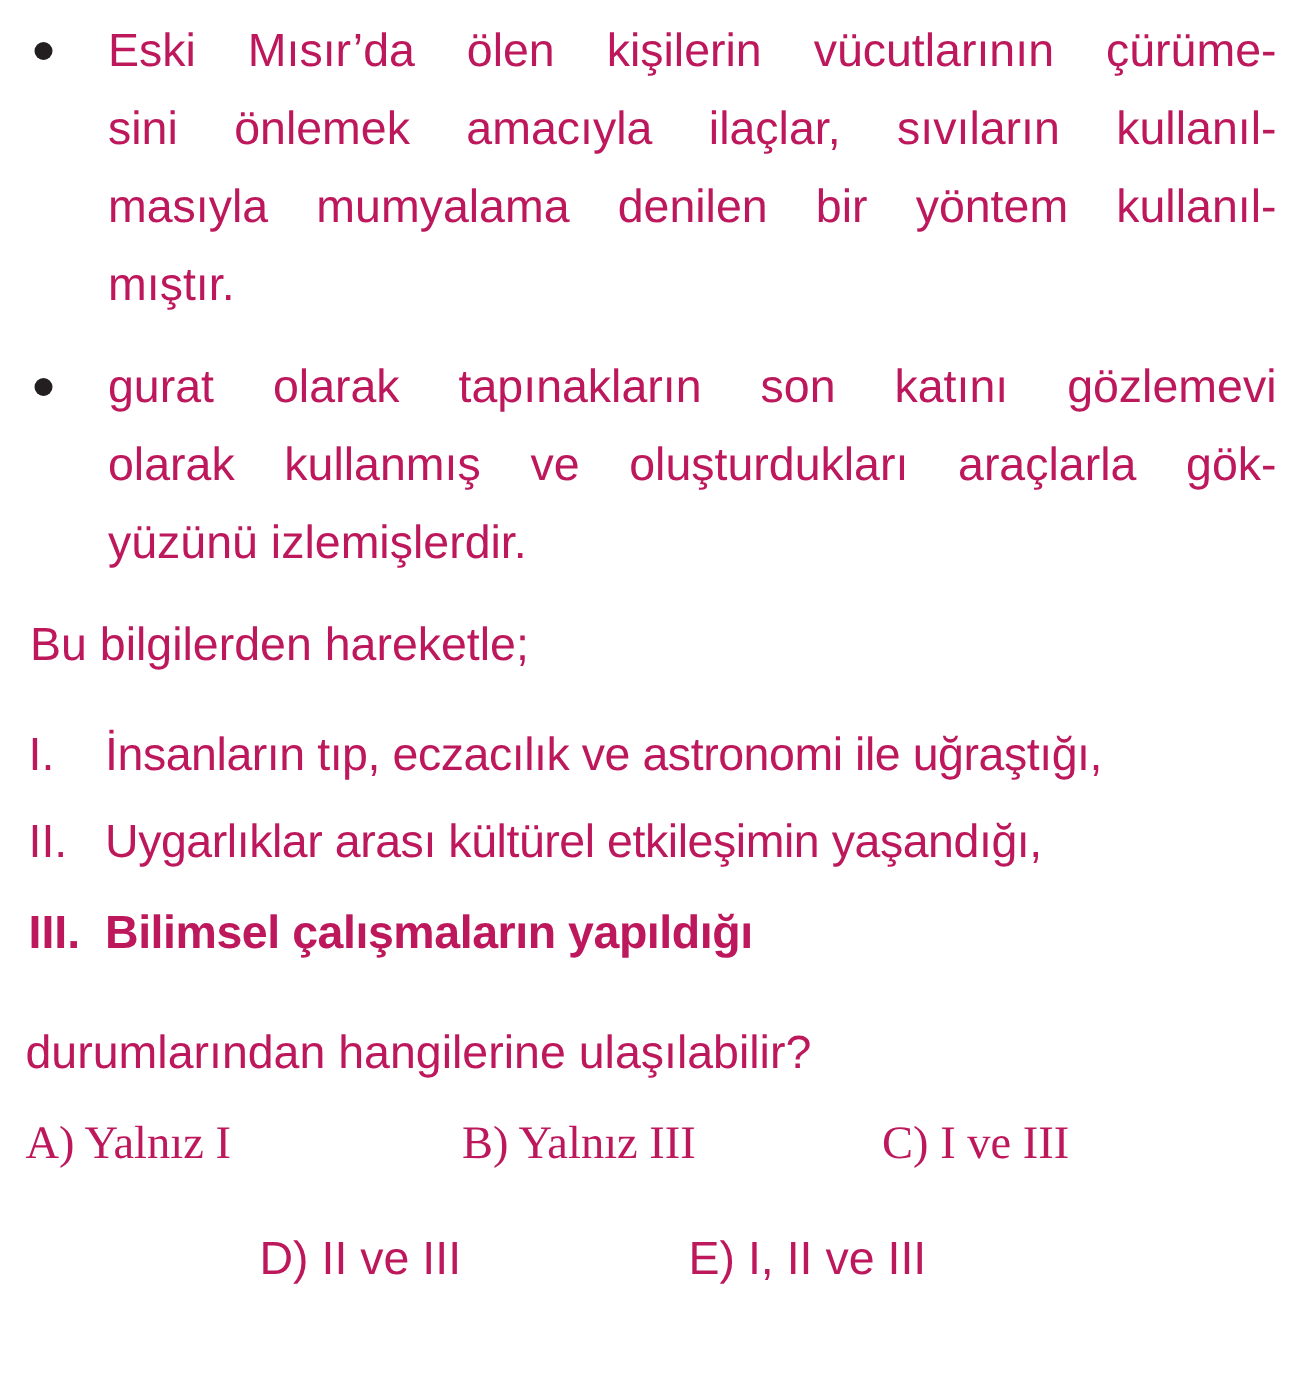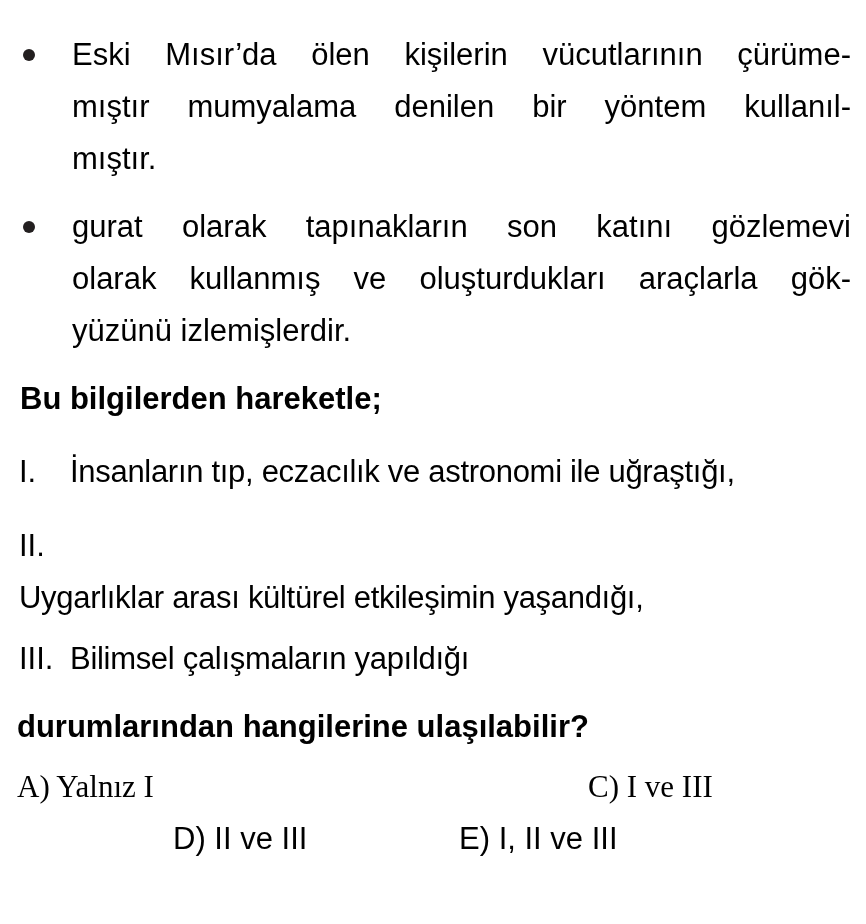--- a/index.html
+++ b/index.html
@@ -5,27 +5,27 @@
   html, body {
     margin: 0;
     padding: 0;
     background: #ffffff;
   }
   .page {
     position: relative;
     width: 866px;
     height: 924px;
     background: #ffffff;
-    color: #000000;
+    color: #be185d;
     font-family: "Liberation Sans", sans-serif;
     font-size: 31px;
     line-height: 52px;
     overflow: hidden;
     box-sizing: border-box;
-    padding-top: 29px;
+    padding-top: 8px;
   }
   
   .bullet-item {
     position: relative;
     padding-left: 72px;
     padding-right: 15px;
     margin-bottom: 16px;
   }
   .bullet-dot {
     position: absolute;
@@ -40,77 +40,78 @@
     display: block;
     text-align: justify;
     text-align-last: justify;
   }
   .jline-last {
     text-align: center;
     text-align-last: left;
   }
   
   .lead-heading {
-    font-weight: bold;
+    font-weight: normal;
     padding-left: 20px;
     margin-top: 7px;
     white-space: nowrap;
   }
   .question-prompt {
-    font-weight: bold;
+    font-weight: normal;
     padding-left: 17px;
-    margin-top: 16px;
+    margin-top: 28px;
     white-space: nowrap;
   }
   
   .statement-item {
     display: flex;
     padding-left: 19px;
     padding-right: 8px;
   }
   .statement-item.s1 { margin-top: 21px; }
-  .statement-item.s2 { margin-top: 22px; flex-direction: column; }
-  .statement-item.s3 { margin-top: 9px; }
+  .statement-item.s2 { margin-top: 6px; }
+  .statement-item.s3 { margin-top: 9px; font-weight: bold; }
   .statement-numeral {
     flex: 0 0 51px;
     white-space: nowrap;
   }
   .statement-text {
     flex: 1;
     white-space: nowrap;
     letter-spacing: -0.3px;
   }
   
   .options-row {
     position: relative;
     height: 52px;
   }
   .options-row.row1 { margin-top: 8px; font-family: Liberation Serif, serif; }
-  .options-row.row2 { margin-top: 0; }
+  .options-row.row2 { margin-top: 25px; }
   .option {
     position: absolute;
     top: 0;
     white-space: nowrap;
     cursor: default;
   }
   .opt-a { left: 17px; }
   .opt-b { left: 308px; }
   .opt-c { left: 588px; }
   .opt-d { left: 173px; }
   .opt-e { left: 459px; }
 </style>
 </head>
 <body>
 
 <div class="page">
 
   <div class="bullet-item">
     <span class="bullet-dot"></span>
     <span class="jline">Eski Mısır’da ölen kişilerin vücutlarının çürüme-</span>
-    <span class="jline">mıştır mumyalama denilen bir yöntem kullanıl-</span>
+    <span class="jline">sini önlemek amacıyla ilaçlar, sıvıların kullanıl-</span>
+    <span class="jline">masıyla mumyalama denilen bir yöntem kullanıl-</span>
     <span class="jline jline-last">mıştır.</span>
   </div>
 
   <div class="bullet-item">
     <span class="bullet-dot"></span>
     <span class="jline">gurat olarak tapınakların son katını gözlemevi</span>
     <span class="jline">olarak kullanmış ve oluşturdukları araçlarla gök-</span>
     <span class="jline jline-last">yüzünü izlemişlerdir.</span>
   </div>
 
@@ -128,20 +129,21 @@
     <div class="statement-item s3">
       <span class="statement-numeral">III.</span>
       <span class="statement-text">Bilimsel çalışmaların yapıldığı</span>
     </div>
   </div>
 
   <div class="question-prompt">durumlarından hangilerine ulaşılabilir?</div>
 
   <div class="options-row row1">
     <span class="option opt-a"><span>A)</span> <span>Yalnız I</span></span>
+    <span class="option opt-b"><span>B)</span> <span>Yalnız III</span></span>
     <span class="option opt-c"><span>C)</span> <span>I ve III</span></span>
   </div>
 
   <div class="options-row row2">
     <span class="option opt-d"><span>D)</span> <span>II ve III</span></span>
     <span class="option opt-e"><span>E)</span> <span>I, II ve III</span></span>
   </div>
 
 </div>
 

